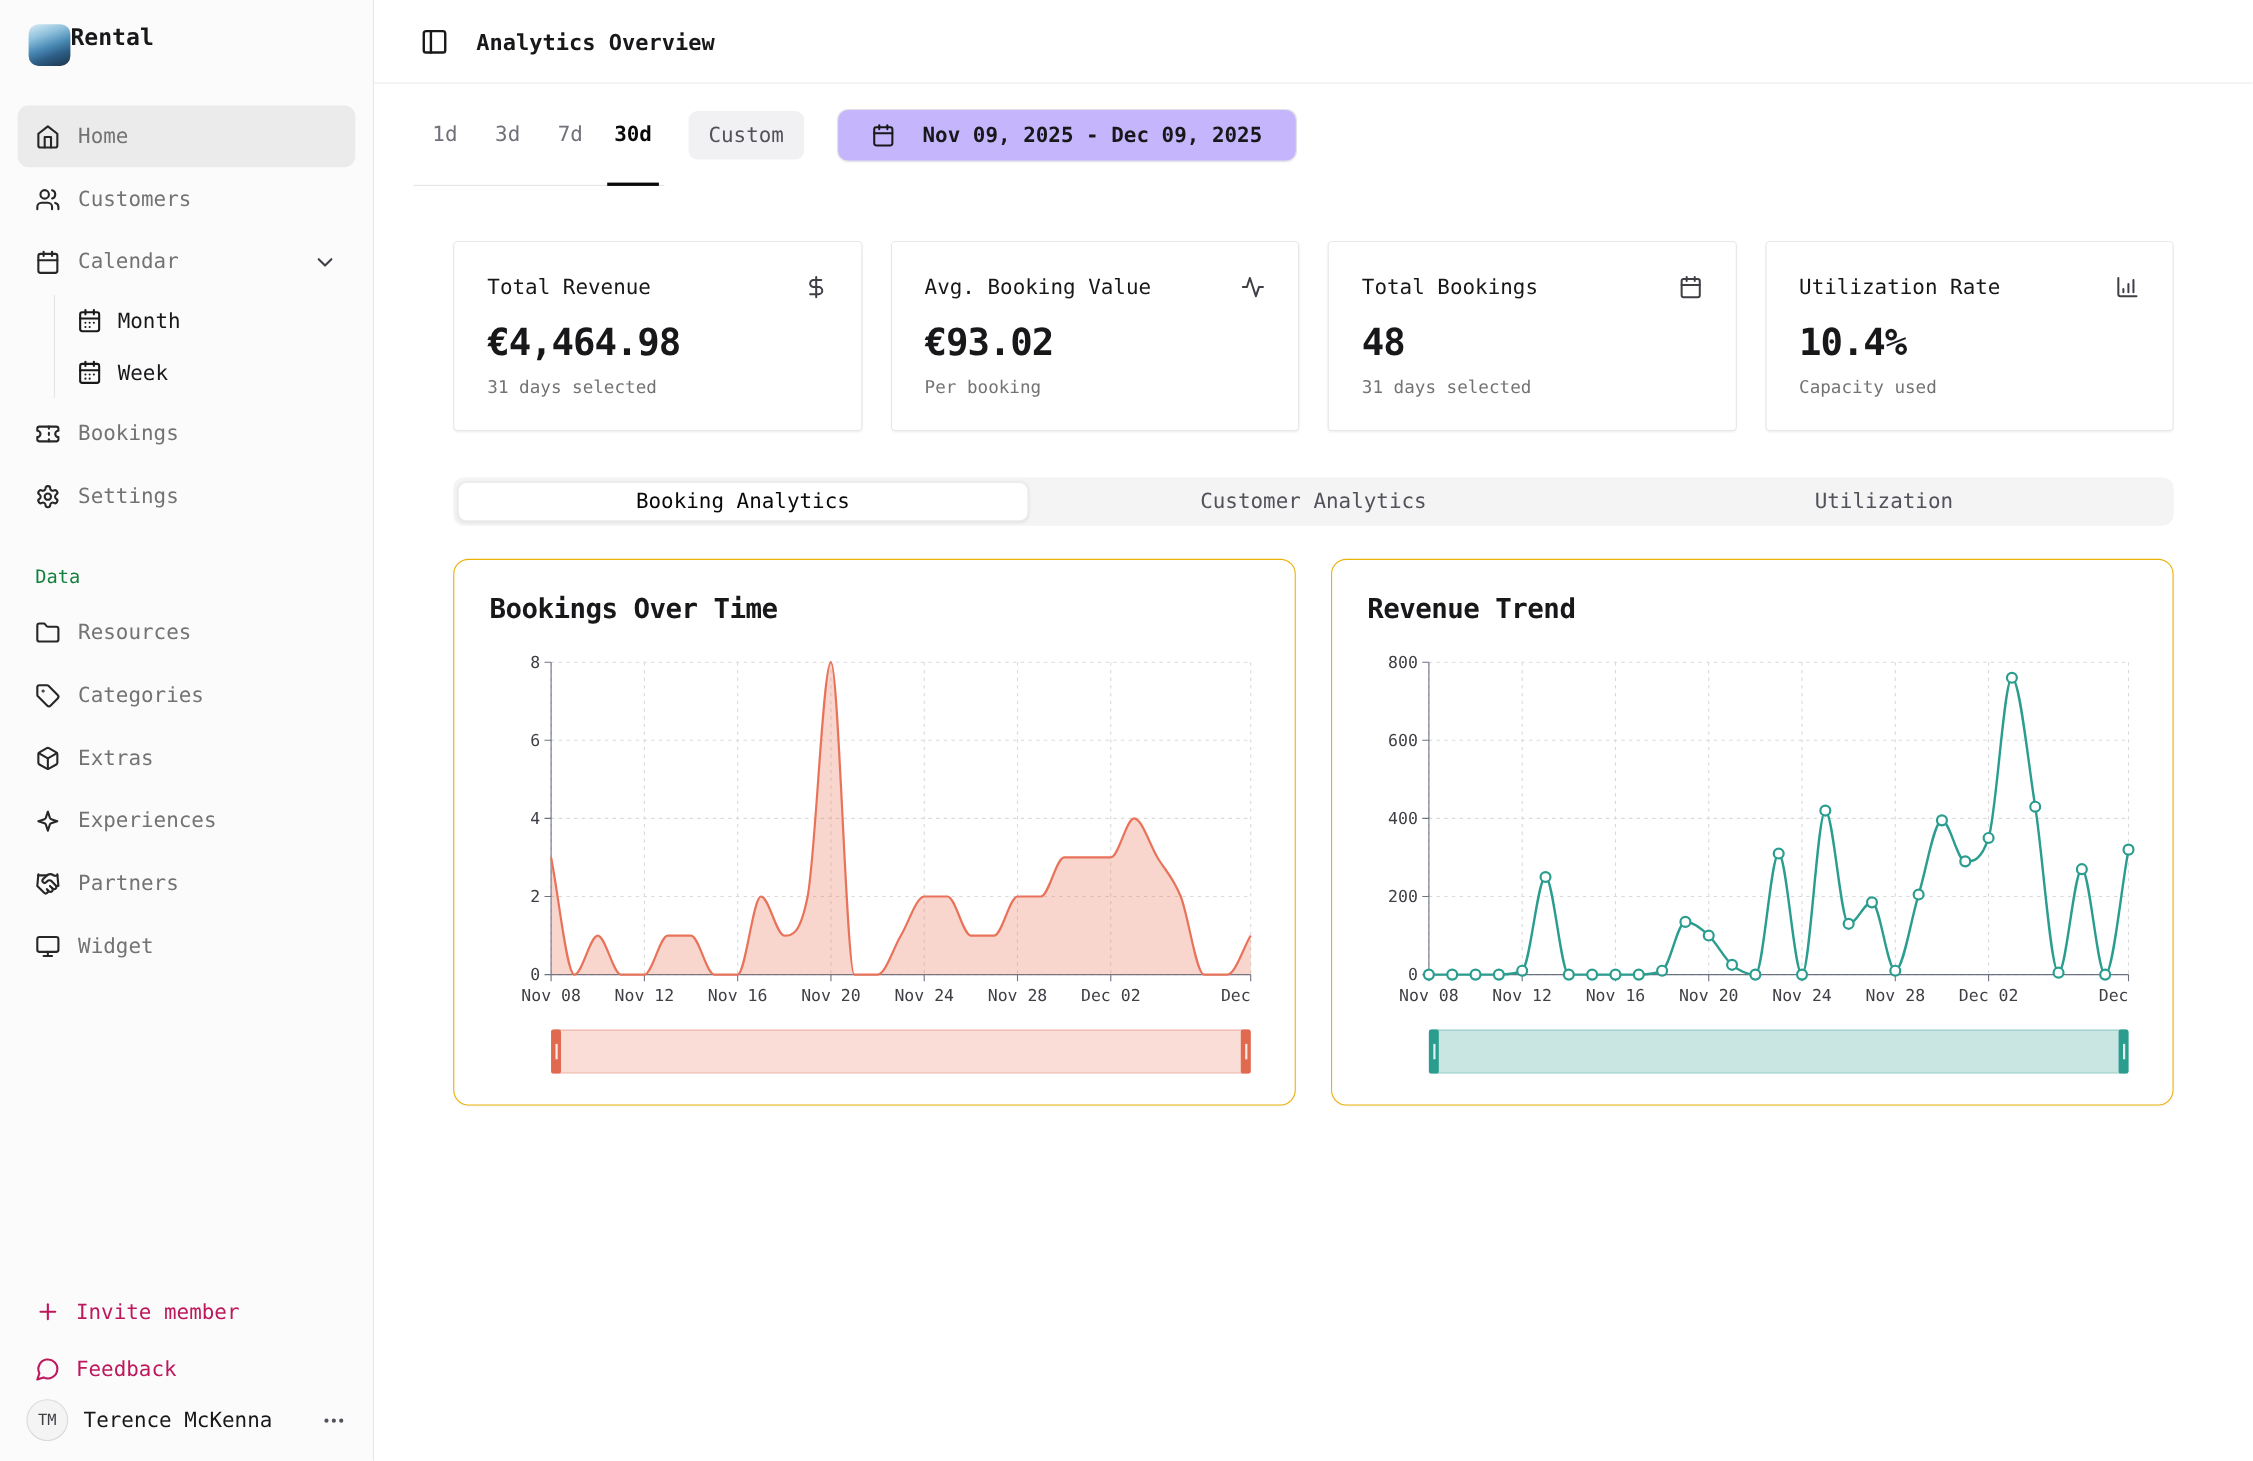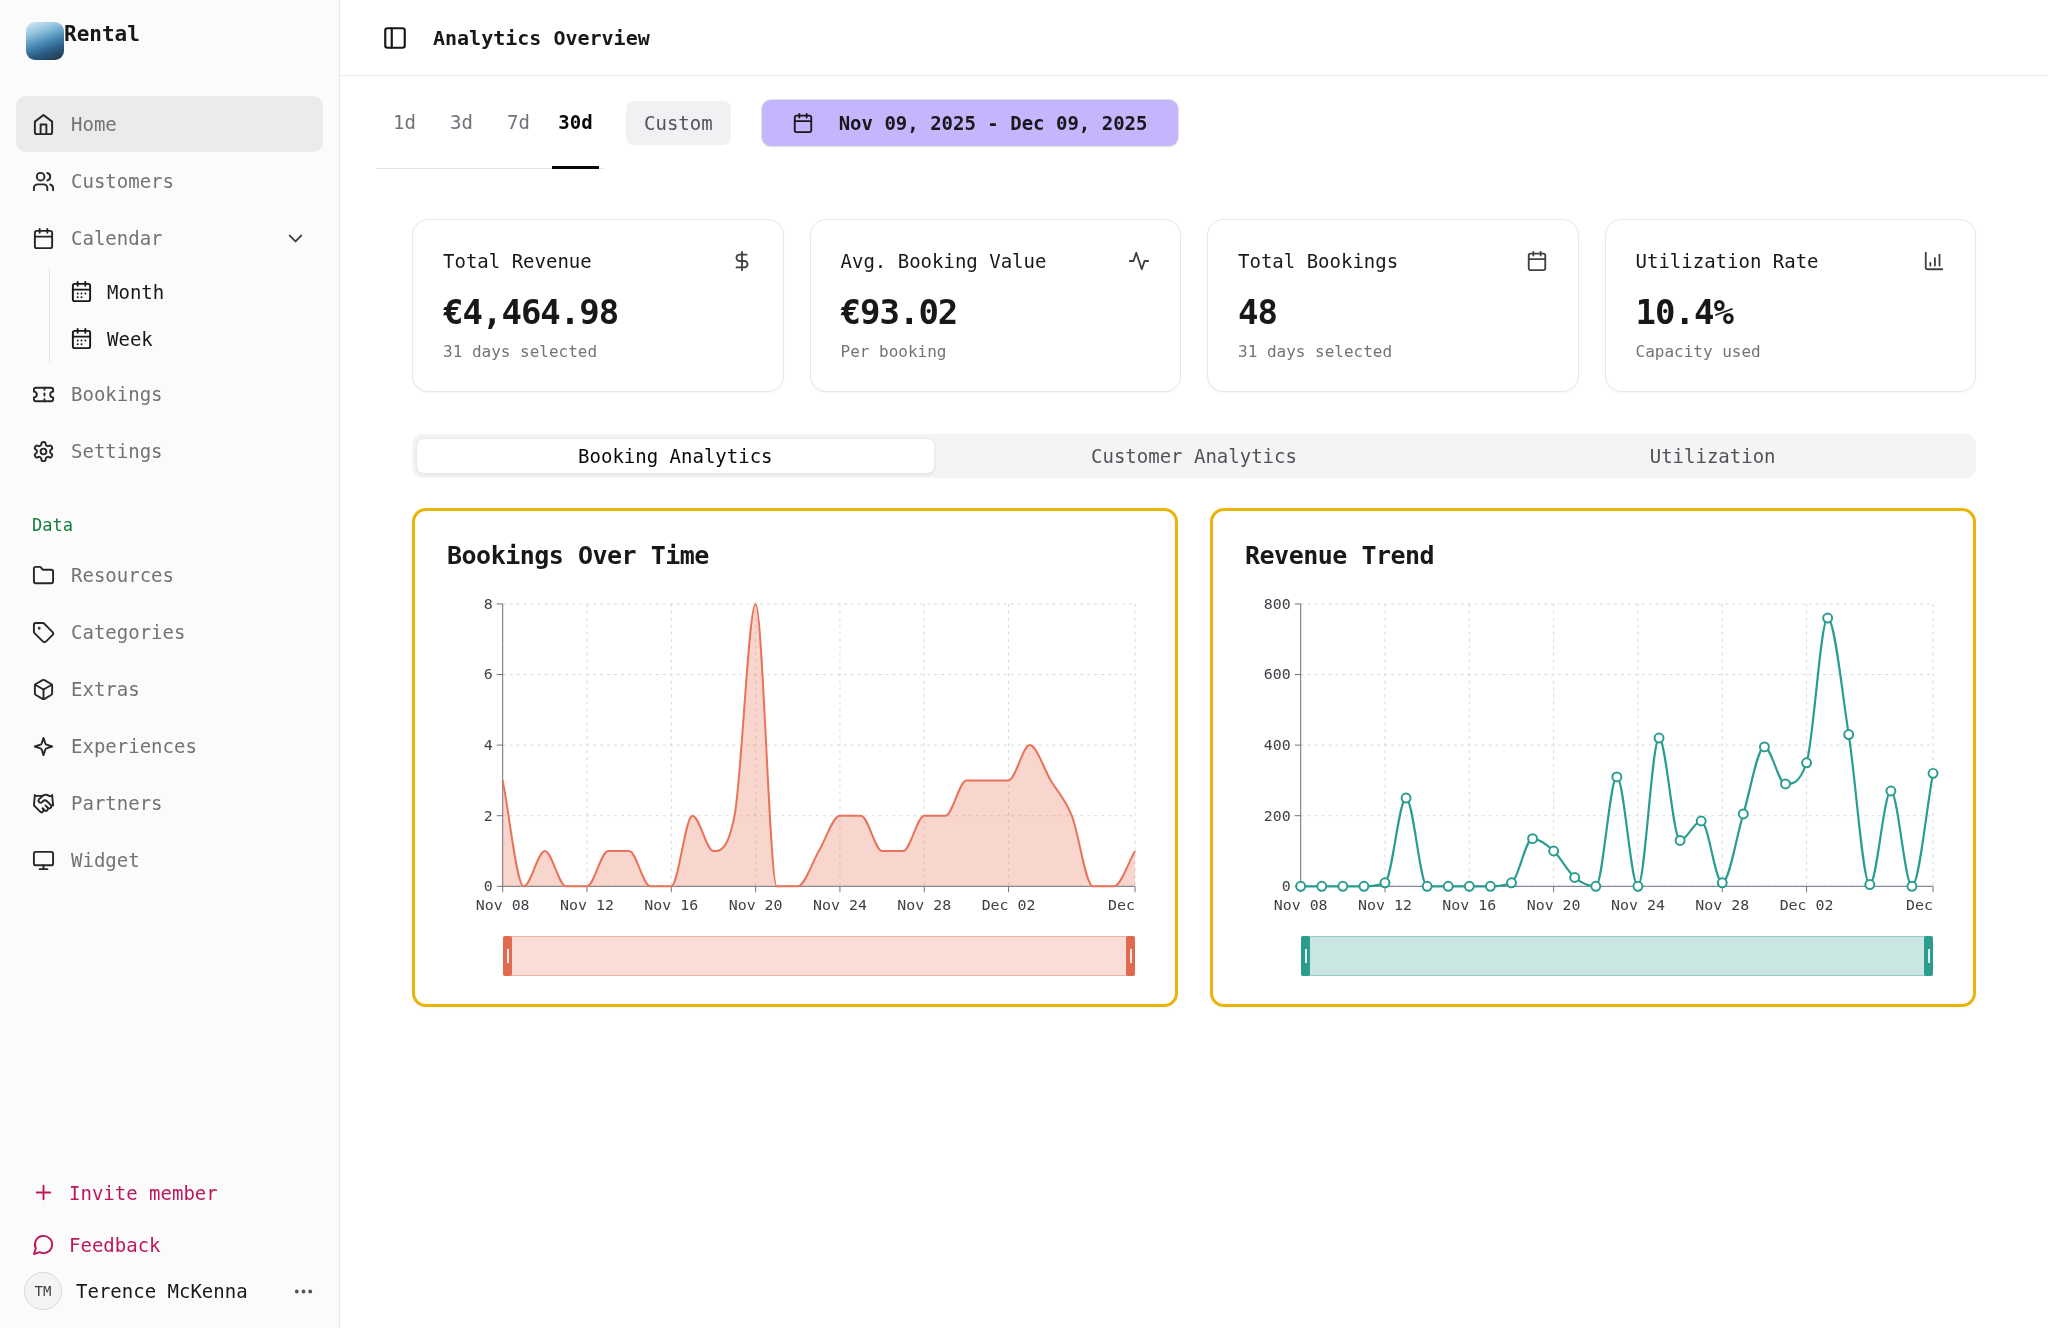--- a/index.html
+++ b/index.html
@@ -96,21 +96,21 @@
     padding: 12px 30px; display: flex; align-items: center; gap: 25px;
     font-size: 19px; font-weight: 600; color: #18181b;
     font-family: inherit; box-shadow: 0 1px 2px rgba(0,0,0,.04);
   }
   .date-btn .ico { width: 22px; height: 22px; }
 
   .content { flex: 1; padding: 50px 72px 0; overflow: hidden; }
 
   .stats-grid { display: grid; grid-template-columns: repeat(4,1fr); gap: 26px; }
   .stat-card {
-    background: #fff; border: 1px solid #e7e7e7; border-radius: 16px;
+    background: #fff; border: 1px solid #e7e7e7; border-radius: 4px;
     padding: 30px; box-shadow: 0 1px 2px rgba(0,0,0,.04);
   }
   .stat-head { display: flex; align-items: center; justify-content: space-between; font-size: 19px; }
   .stat-head .ico { width: 22px; height: 22px; color: #3f3f46; }
   .stat-value { margin-top: 20px; font-size: 34px; font-weight: bold; letter-spacing: -1px; }
   .stat-sub { margin-top: 10px; font-size: 16px; color: #737373; }
 
   .seg-tabs {
     margin-top: 42px; height: 44px;
     background: #f4f4f5; border-radius: 10px; padding: 4px;
@@ -120,21 +120,21 @@
     display: flex; align-items: center; justify-content: center;
     font-size: 19px; color: #52525b; border-radius: 8px; cursor: default;
   }
   .seg.active {
     background: #fff; color: #09090b;
     border: 1px solid #ebebee; box-shadow: 0 1px 3px rgba(0,0,0,.07);
   }
 
   .charts-grid { margin-top: 30px; display: grid; grid-template-columns: 1fr 1fr; gap: 32px; }
   .chart-card {
-    background: #fff; border: 3px solid #eab308; border-radius: 14px;
+    background: #fff; border: 1px solid #eab308; border-radius: 14px;
     padding: 30px 32px 28px; box-shadow: 0 1px 2px rgba(0,0,0,.04);
   }
   .chart-title { font-size: 25px; font-weight: bold; letter-spacing: -0.5px; }
   svg.chart { display: block; width: 100%; height: auto; margin-top: 22px; }
   svg.chart text { font-family: "DejaVu Sans Mono", monospace; font-size: 15px; fill: #3f3f46; }
   svg.chart line.grid { stroke: #d9d9d9; stroke-dasharray: 3 4; }
   svg.chart line.axis { stroke: #6b7280; }
 
   .brush {
     margin: 14px 8px 0 56px; height: 40px;

